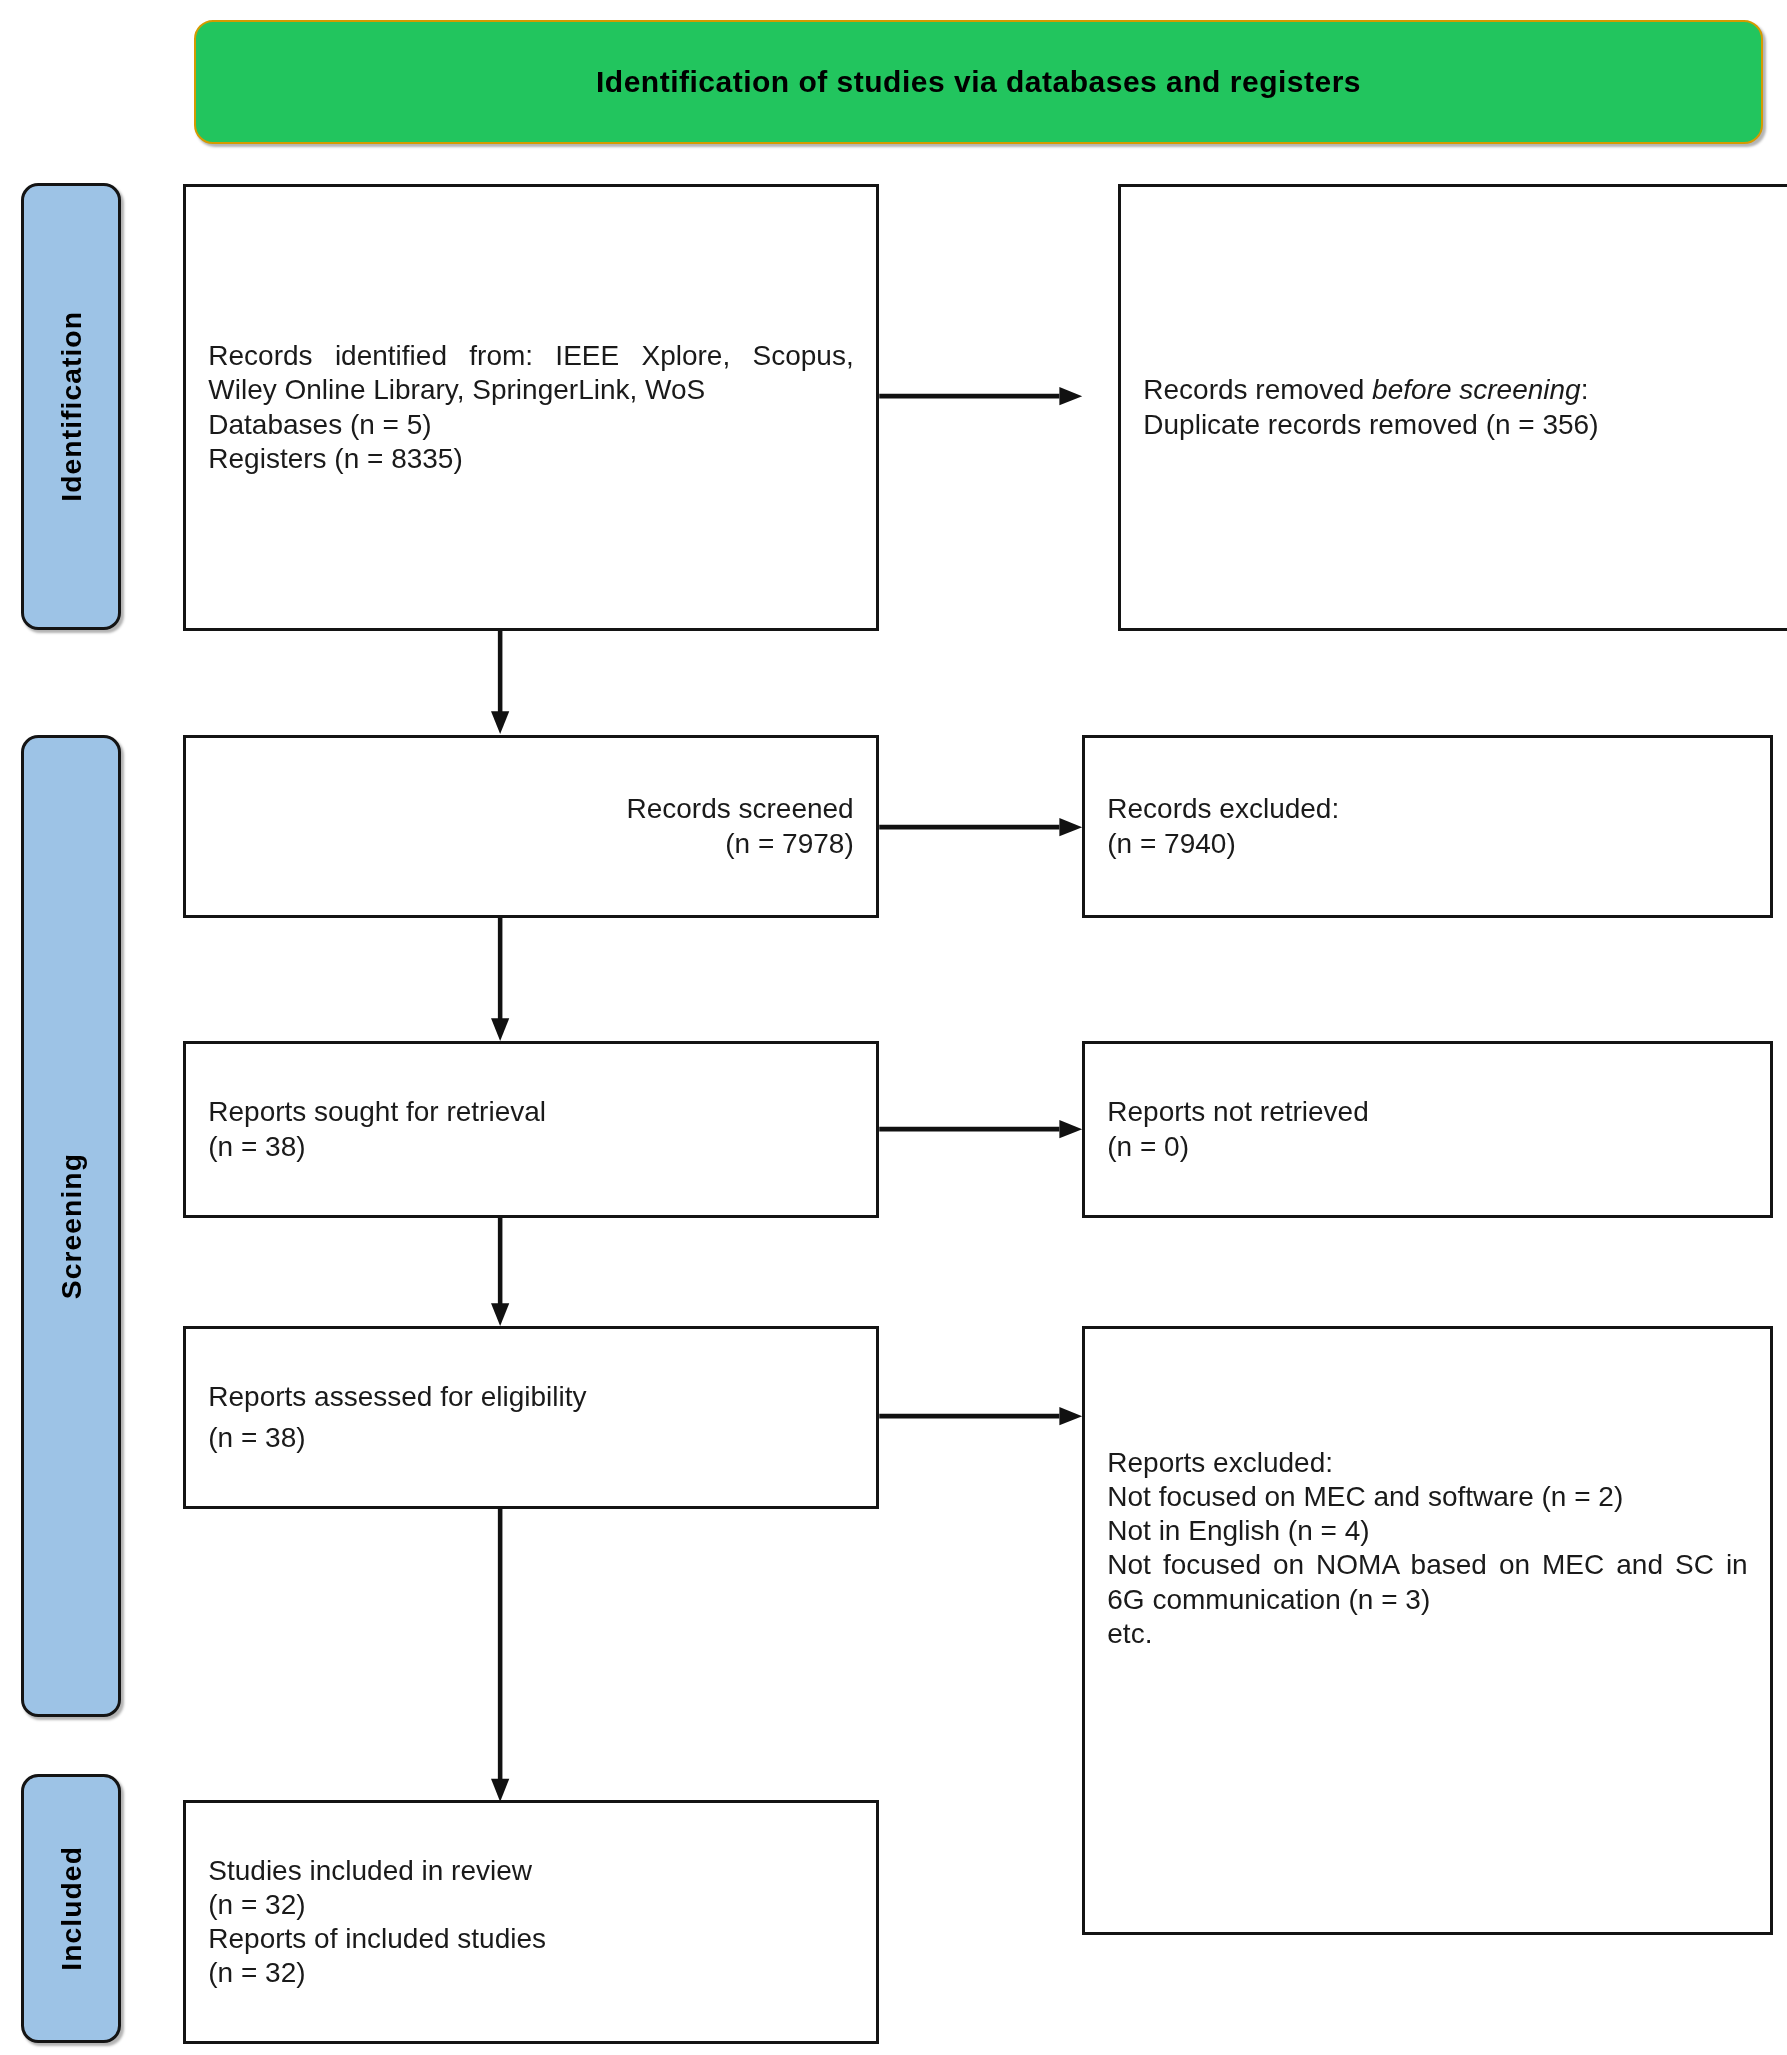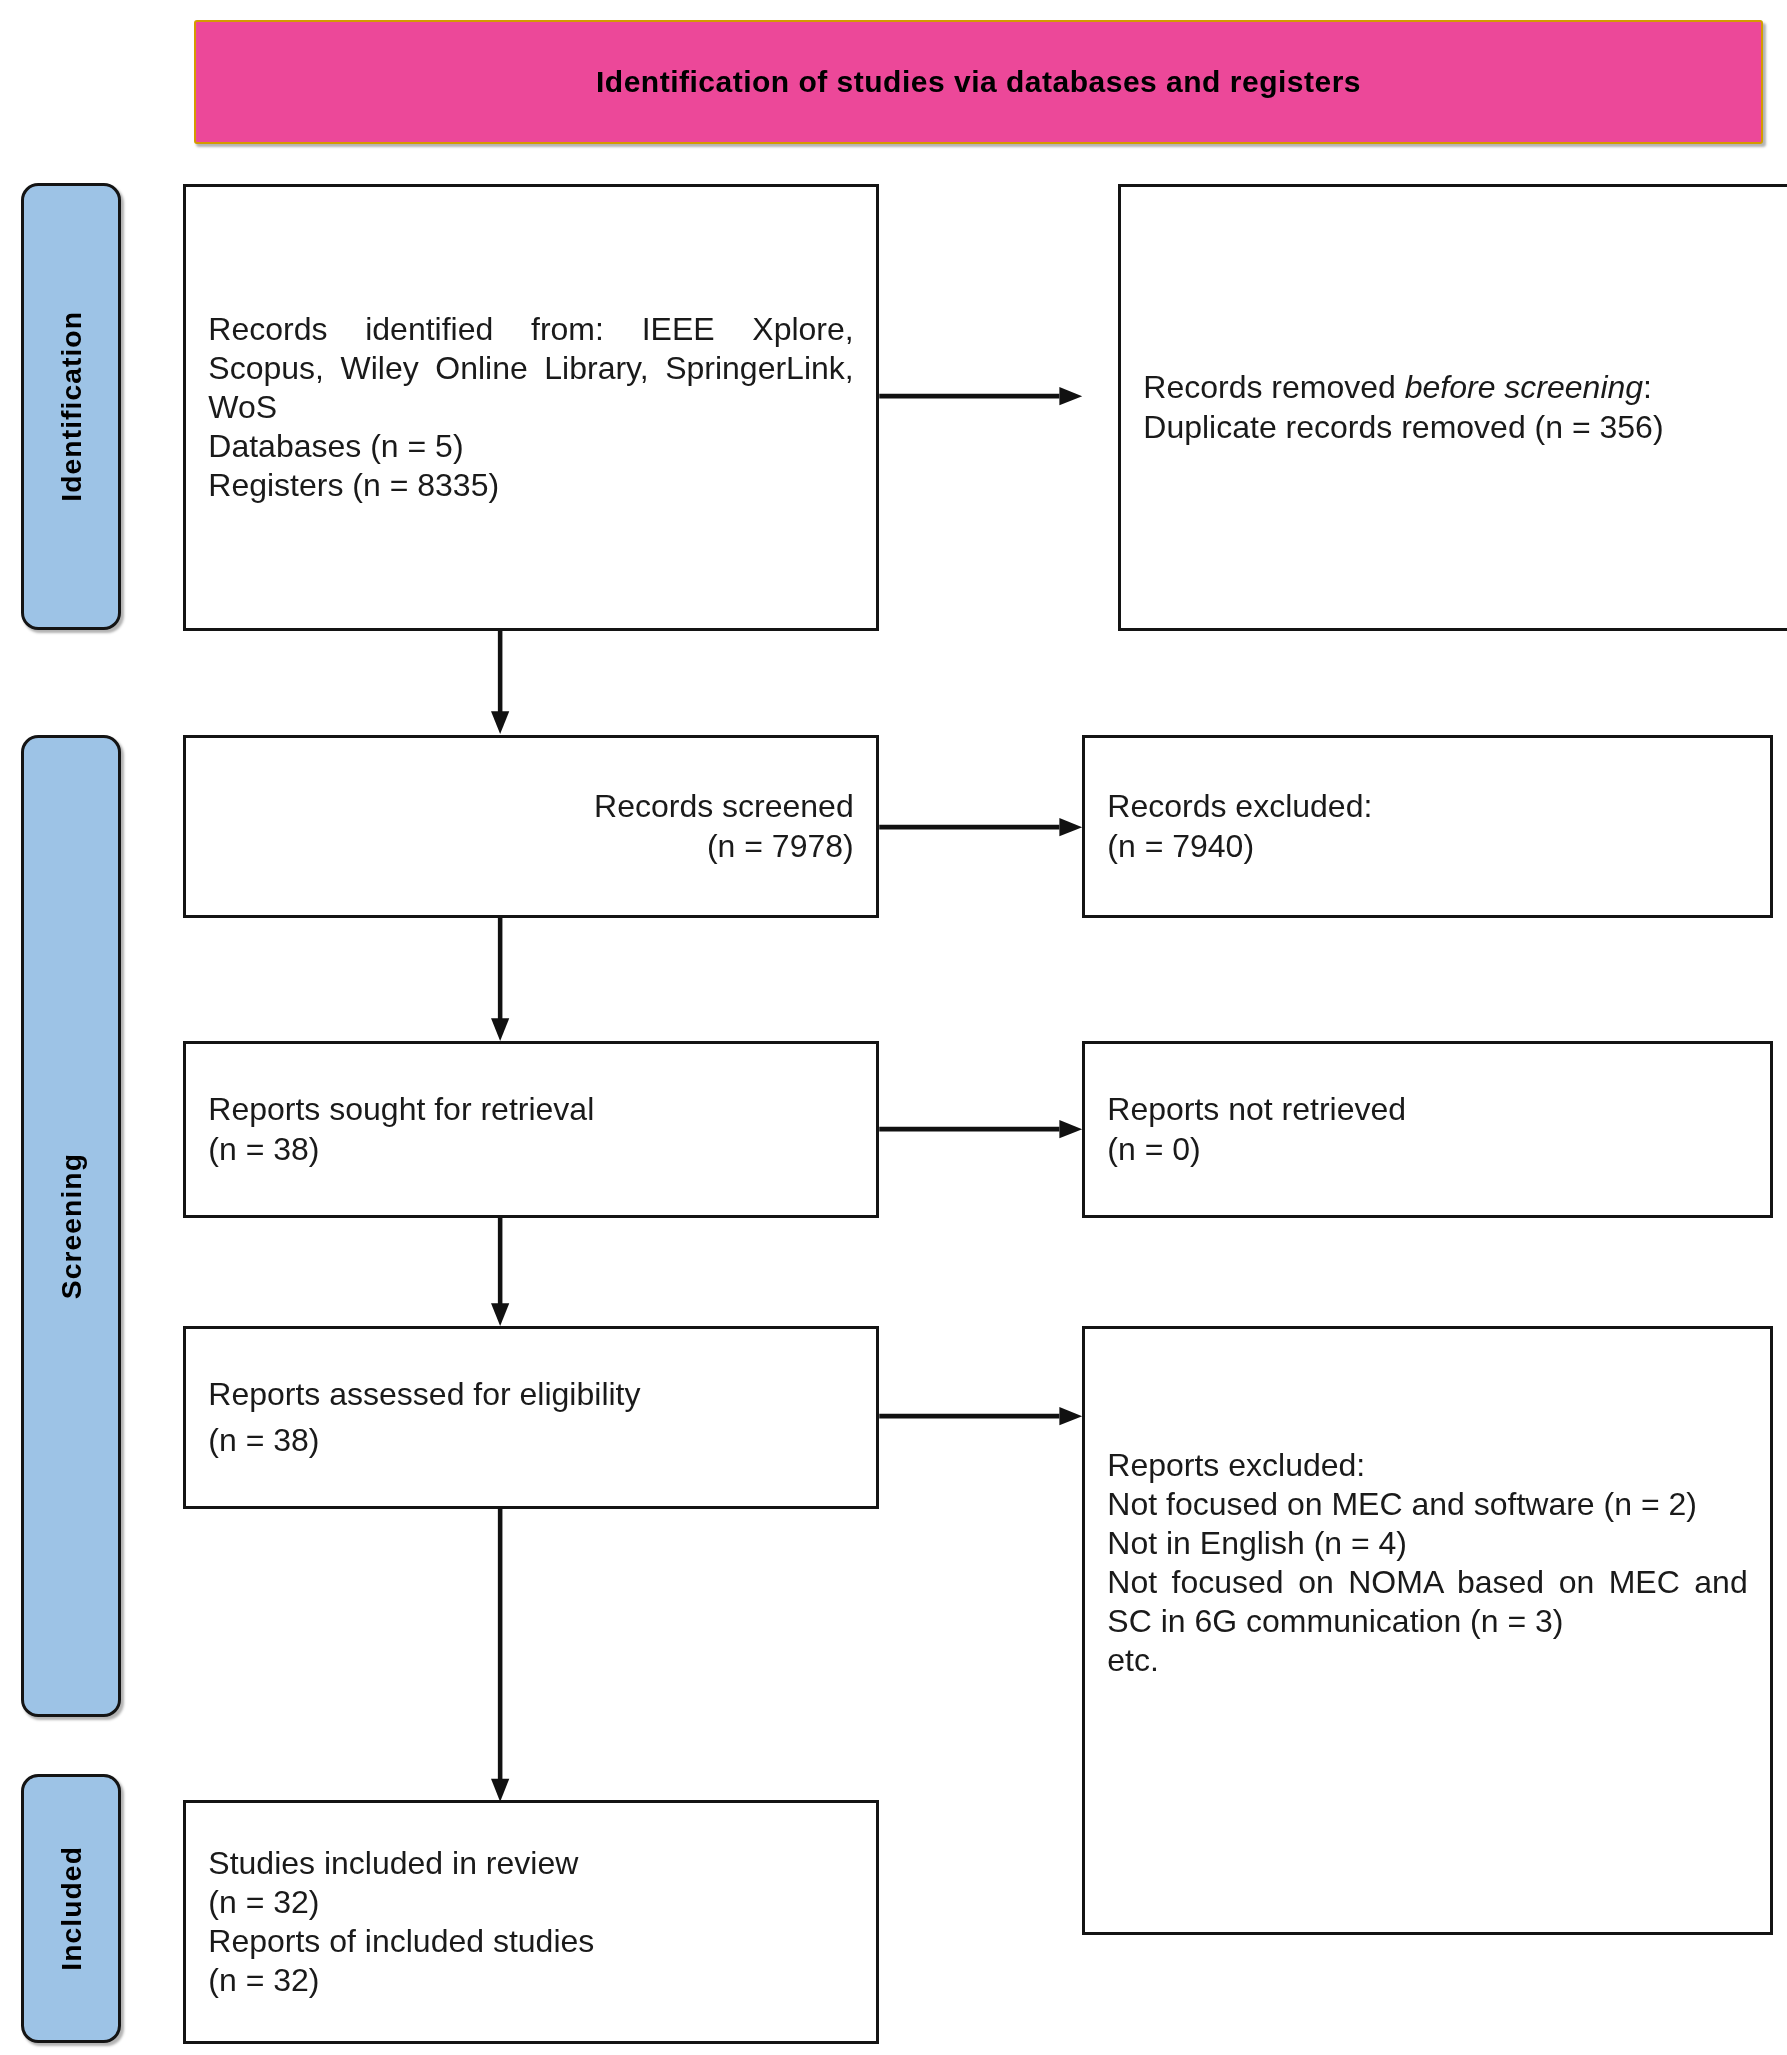--- a/index.html
+++ b/index.html
@@ -21,23 +21,23 @@
     overflow: hidden;
   }
 
   
   .header-banner {
     position: absolute;
     left: 194px;
     top: 20.3px;
     width: 1569px;
     height: 124px;
-    background: #ec4899;
+    background: #22c55e;
     border: 2.5px solid #D49A00;
-    border-radius: 3px;
+    border-radius: 19px;
     box-sizing: border-box;
     display: flex;
     align-items: center;
     justify-content: center;
     box-shadow: 2.5px 3px 2.5px rgba(0,0,0,0.30);
   }
   .header-banner-title {
     font-size: 30px;
     font-weight: bold;
     letter-spacing: 0.5px;
@@ -77,21 +77,21 @@
     background: #ffffff;
     border: 3.6px solid #141414;
     box-sizing: border-box;
     padding: 0 22.3px;
     display: flex;
     flex-direction: column;
     justify-content: center;
   }
   .flow-box p {
     margin: 0;
-    font-size: 32px;
+    font-size: 28px;
     line-height: 1.22;
     color: #1a1a1a;
   }
   .flow-box p.justified {
     text-align: justify;
     text-align-last: left;
   }
   .flow-box em { font-style: italic; }
 
   

